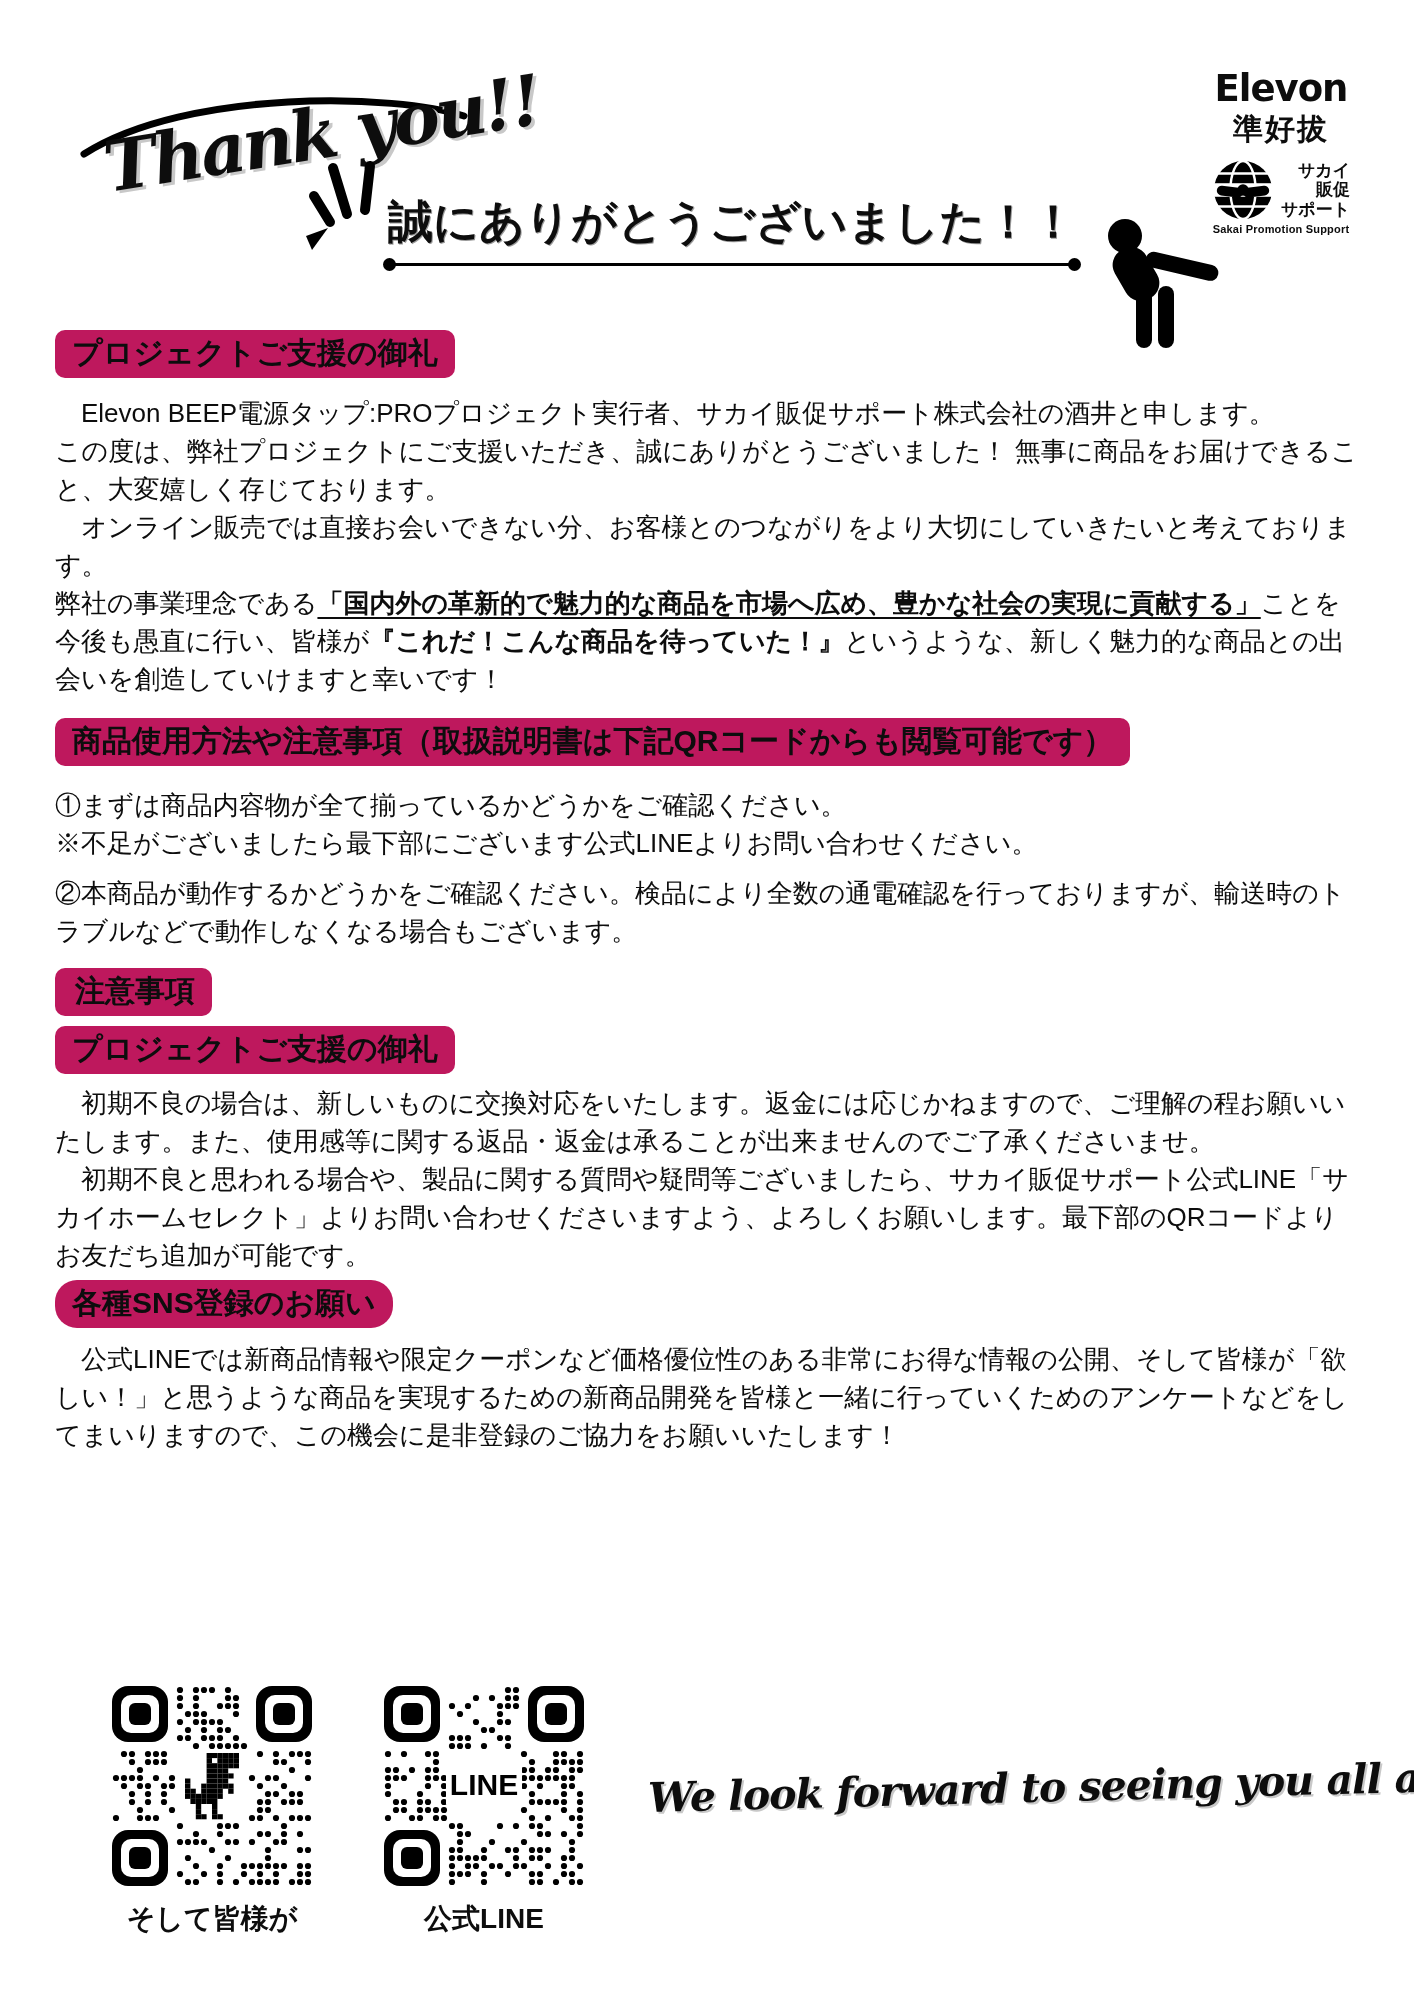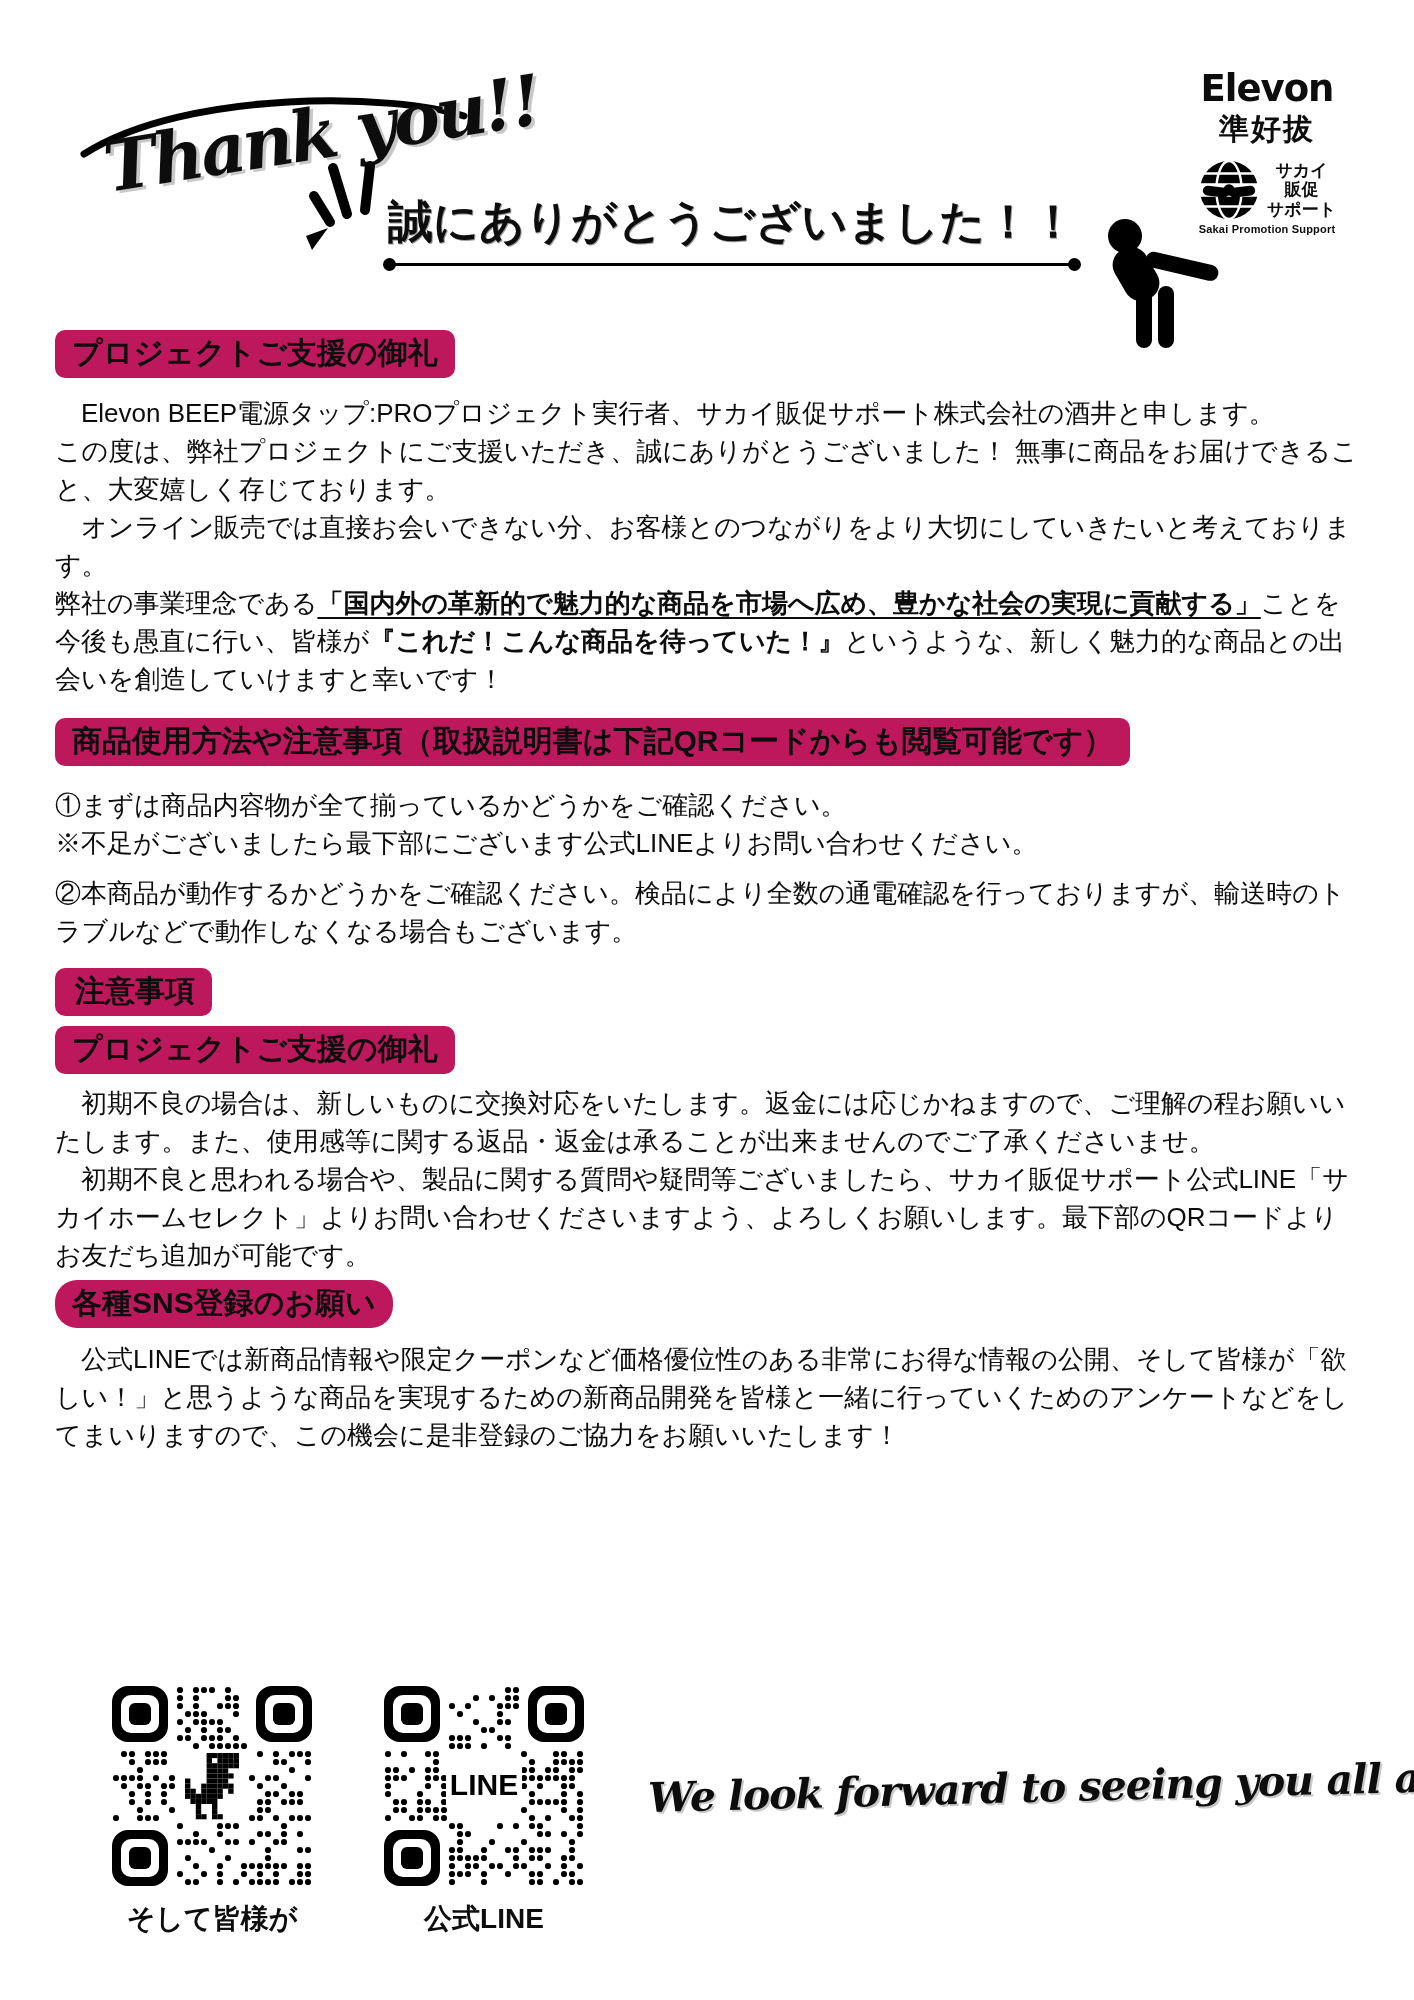--- a/index.html
+++ b/index.html
@@ -8,26 +8,26 @@
 
   
   .thankyou{position:absolute;left:78px;top:58px;width:420px;height:180px;}
   .thankyou .swoosh{position:absolute;left:0;top:0;}
   .thankyou .script{position:absolute;left:24px;top:34px;display:inline-block;
       font-family:"DejaVu Serif",serif;font-style:italic;font-weight:700;
       font-size:70px;letter-spacing:-3px;transform:rotate(-9deg);
       text-shadow:3px 3px 0 #c8c8c8;white-space:nowrap;}
 
   
-  .logo{position:absolute;right:42px;top:70px;width:210px;text-align:center;}
+  .logo{position:absolute;right:28px;top:70px;width:210px;text-align:center;}
   .logo .brand{font-family:"DejaVu Sans",sans-serif;font-size:37px;font-weight:900;
       letter-spacing:-1px;line-height:1.0;}
   .logo .kanji{font-size:30px;font-weight:800;margin-top:2px;letter-spacing:2px;}
   .logo-row{display:flex;align-items:center;justify-content:center;gap:7px;margin-top:9px;}
-  .logo .jp{font-size:17px;font-weight:800;text-align:center;line-height:1.12;}
+  .logo .jp{font-size:17px;font-weight:800;text-align:right;line-height:1.12;}
   .logo .en{font-size:11px;font-weight:700;margin-top:2px;letter-spacing:0.2px;}
 
   
   .title-block{position:absolute;left:388px;top:192px;}
   .title-col{display:inline-block;position:relative;}
   .title{font-size:45px;font-weight:800;letter-spacing:0px;white-space:nowrap;
       text-shadow:1px 1px 0 #9a9a9a;}
   .title-underline{position:relative;height:3px;background:#000;margin-top:11px;}
   .title-underline::before,.title-underline::after{content:"";position:absolute;top:-5px;
       width:13px;height:13px;border-radius:50%;background:#000;}

